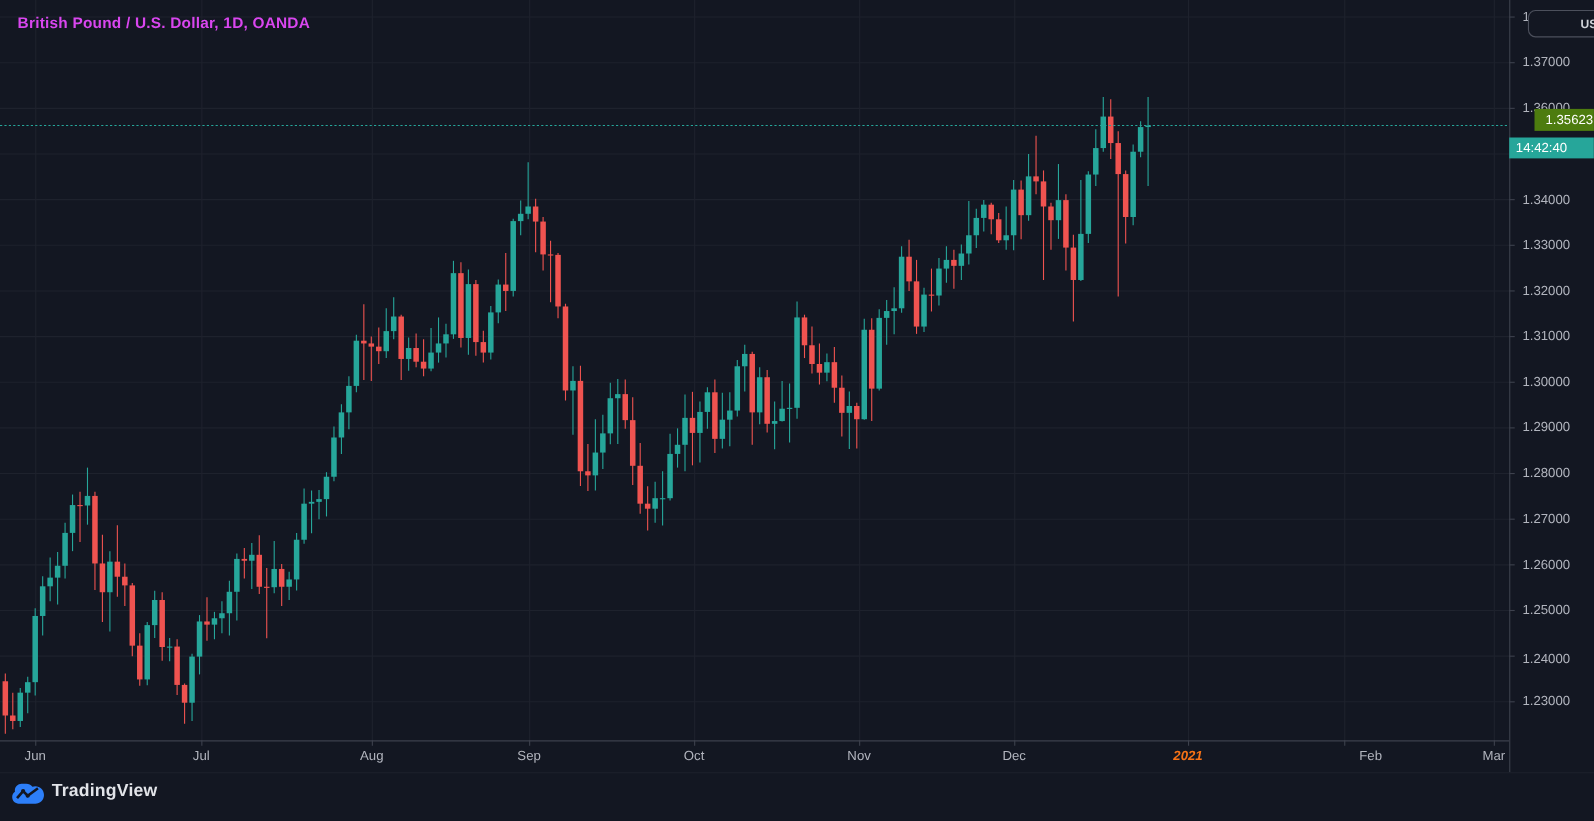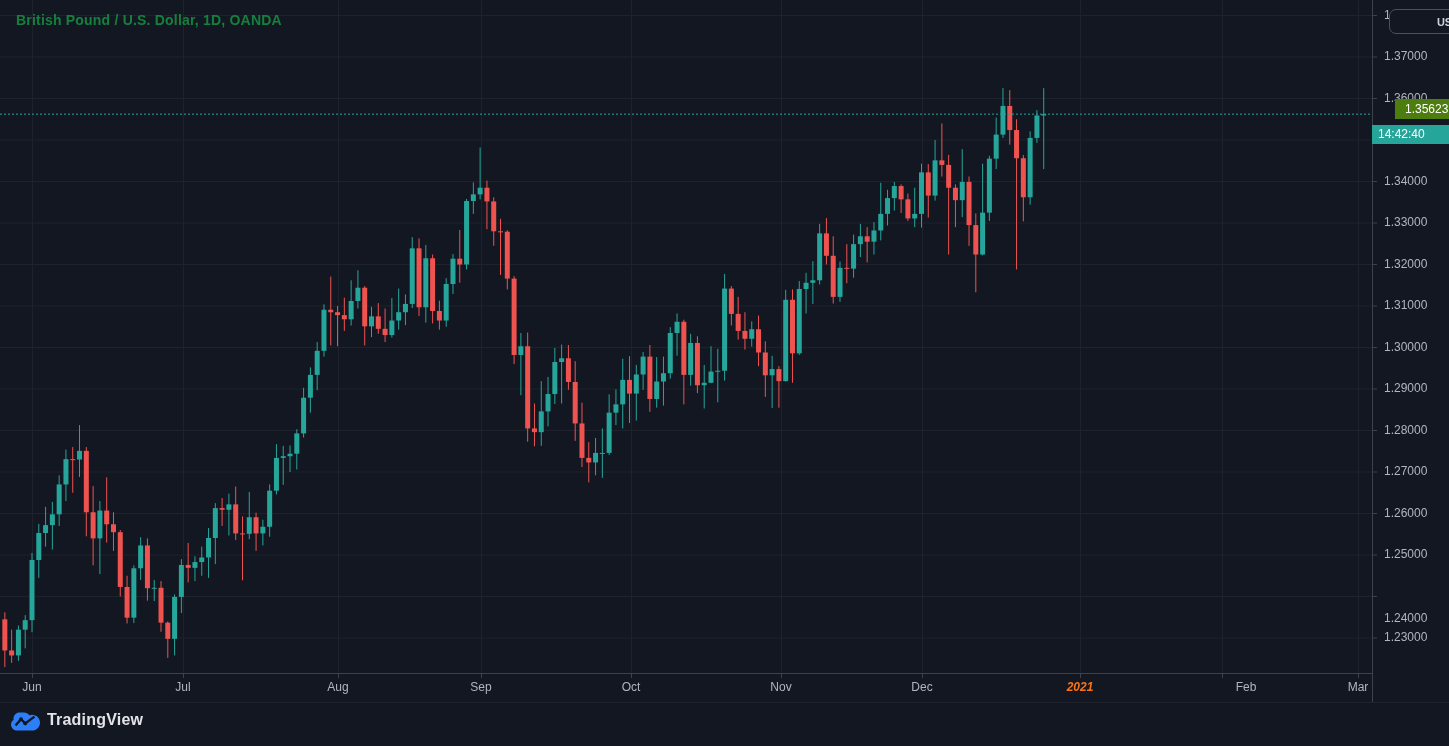--- a/index.html
+++ b/index.html
@@ -3,21 +3,21 @@
 <meta charset="utf-8">
 <style>
   html,body { margin:0; padding:0; }
   body {
     width:1449px; height:746px; position:relative; overflow:hidden;
     background:#131722; font-family:"Liberation Sans", sans-serif;
   }
   #plot { position:absolute; left:0; top:0; z-index:1; }
   #title {
     position:absolute; left:16px; top:12px; z-index:4;
-    font-size:14px; font-weight:bold; color:#15803d; letter-spacing:.2px;
+    font-size:14px; font-weight:bold; color:#d946ef; letter-spacing:.2px;
     cursor:pointer;
   }
   #price-axis { position:absolute; left:1372px; top:0; width:77px; height:746px; z-index:2; cursor:ns-resize; }
   .pl { position:absolute; left:12px; z-index:1; font-size:12px; color:#b2b5be; white-space:nowrap; }
   #usd-btn {
     position:absolute; left:17px; top:9px; width:33px; height:23px; z-index:3;
     border:1px solid #4c505c; border-radius:7px; background:#131722;
     color:#cfd2d8; font-size:11px; font-weight:bold;
     display:flex; align-items:center; justify-content:center; cursor:pointer;padding-left:42px;
   }
@@ -421,21 +421,21 @@
     <div class="pl" style="top: 173.5px;">1.34000</div>
     <div class="pl" style="top: 215px;">1.33000</div>
     <div class="pl" style="top: 256.5px;">1.32000</div>
     <div class="pl" style="top: 298px;">1.31000</div>
     <div class="pl" style="top: 339.5px;">1.30000</div>
     <div class="pl" style="top: 381px;">1.29000</div>
     <div class="pl" style="top: 422.5px; text-align: right;">1.28000</div>
     <div class="pl" style="top: 464px;">1.27000</div>
     <div class="pl" style="top: 505.5px;">1.26000</div>
     <div class="pl" style="top: 547px;">1.25000</div>
-    <div class="pl" style="top: 611px;">1.24000</div>
+    <div class="pl" style="top: 592px;">1.24000</div>
     <div class="pl" style="top: 630px;">1.23000</div>
   </div>
 
 <div id="time-axis">
     <div class="tl" style="left: 32px;">Jun</div>
     <div class="tl" style="left: 183px;">Jul</div>
     <div class="tl" style="left: 338px;">Aug</div>
     <div class="tl" style="left: 481px;">Sep</div>
     <div class="tl" style="left: 631px;">Oct</div>
     <div class="tl" style="left: 781px;">Nov</div>

